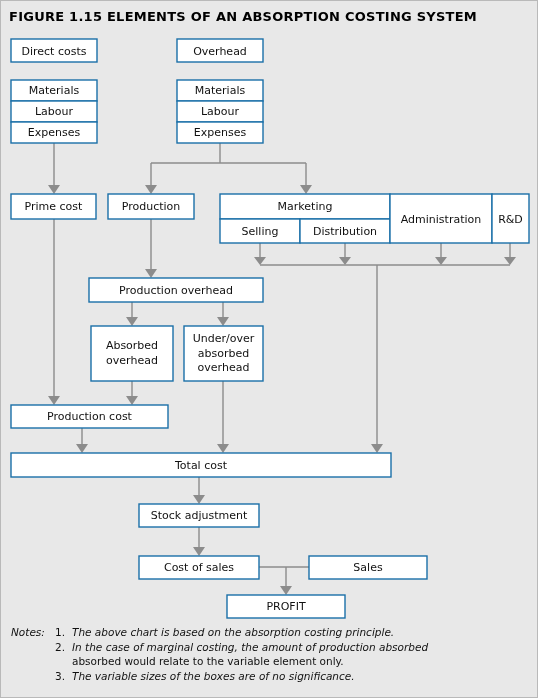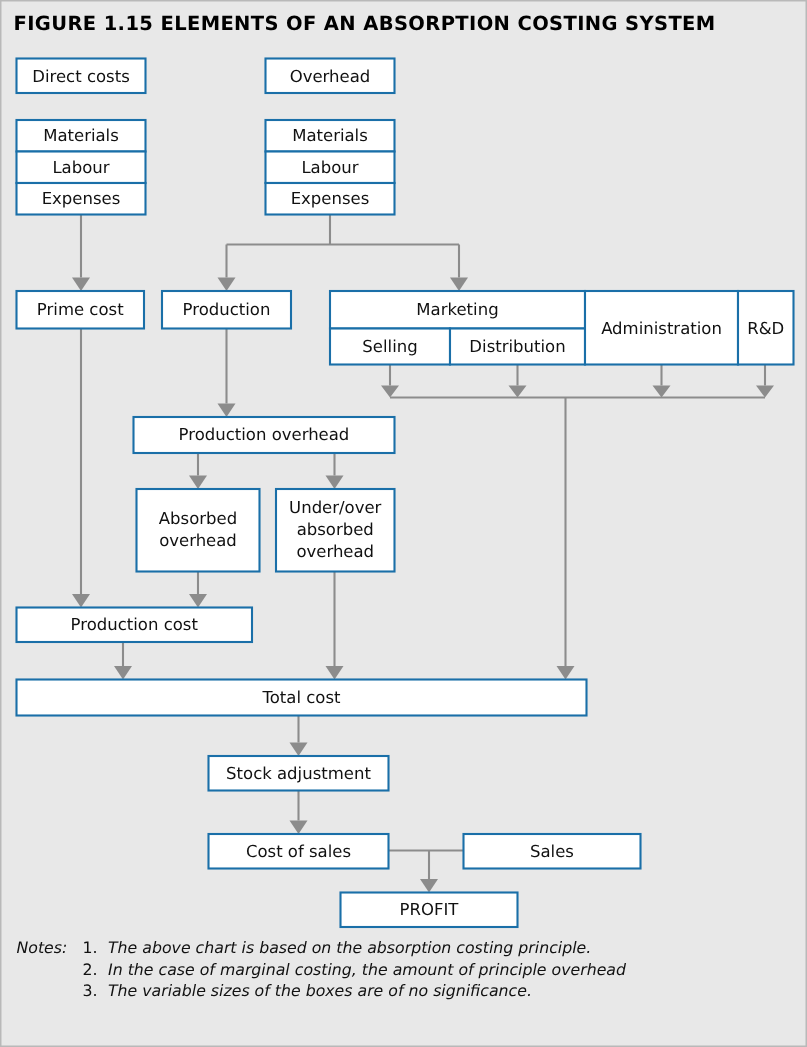--- a/index.html
+++ b/index.html
@@ -222,22 +222,23 @@
 
   <div id="notes">
     <div class="nrow">
       <span class="nword">Notes:</span>
       <span class="nnum">1.</span>
       <span class="ntxt">The above chart is based on the absorption costing principle.</span>
     </div>
     <div class="nrow">
       <span class="nword"></span>
       <span class="nnum">2.</span>
-      <span class="ntxt">In the case of marginal costing, the amount of principle overhead</span>
+      <span class="ntxt">In the case of marginal costing, the amount of production absorbed</span>
     </div>
+    <div class="nindent">absorbed would relate to the variable element only.</div>
     <div class="nrow">
       <span class="nword"></span>
       <span class="nnum">3.</span>
       <span class="ntxt">The variable sizes of the boxes are of no significance.</span>
     </div>
   </div>
 
 </div>
 
 </body></html>

